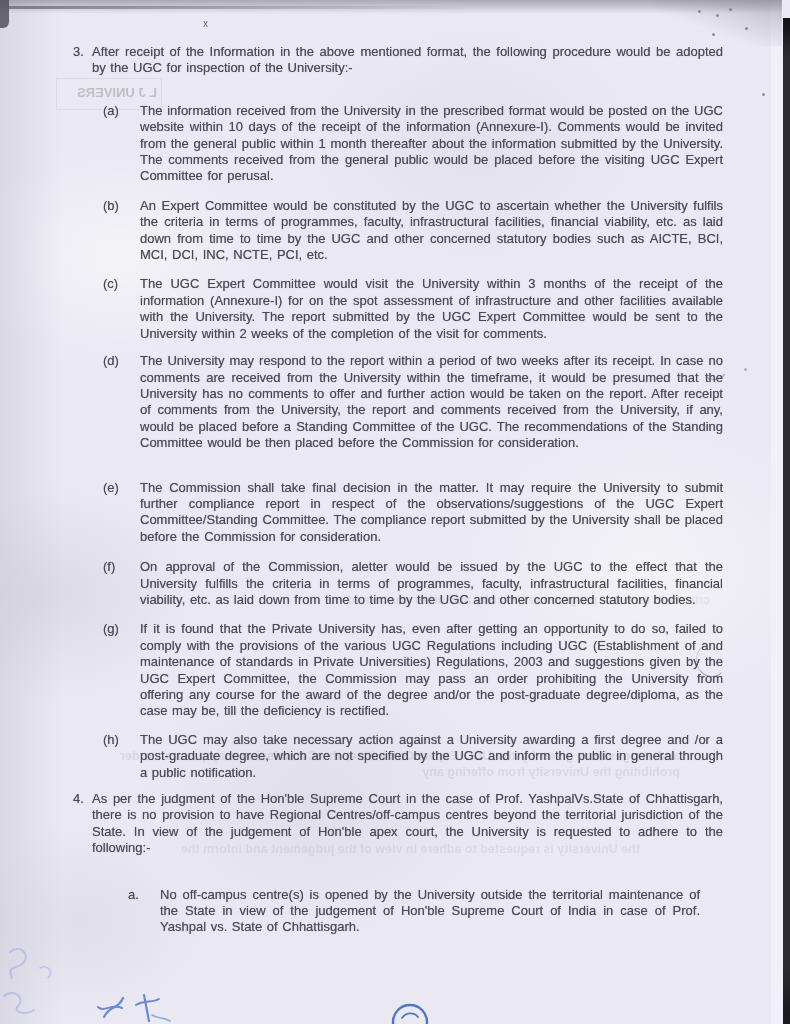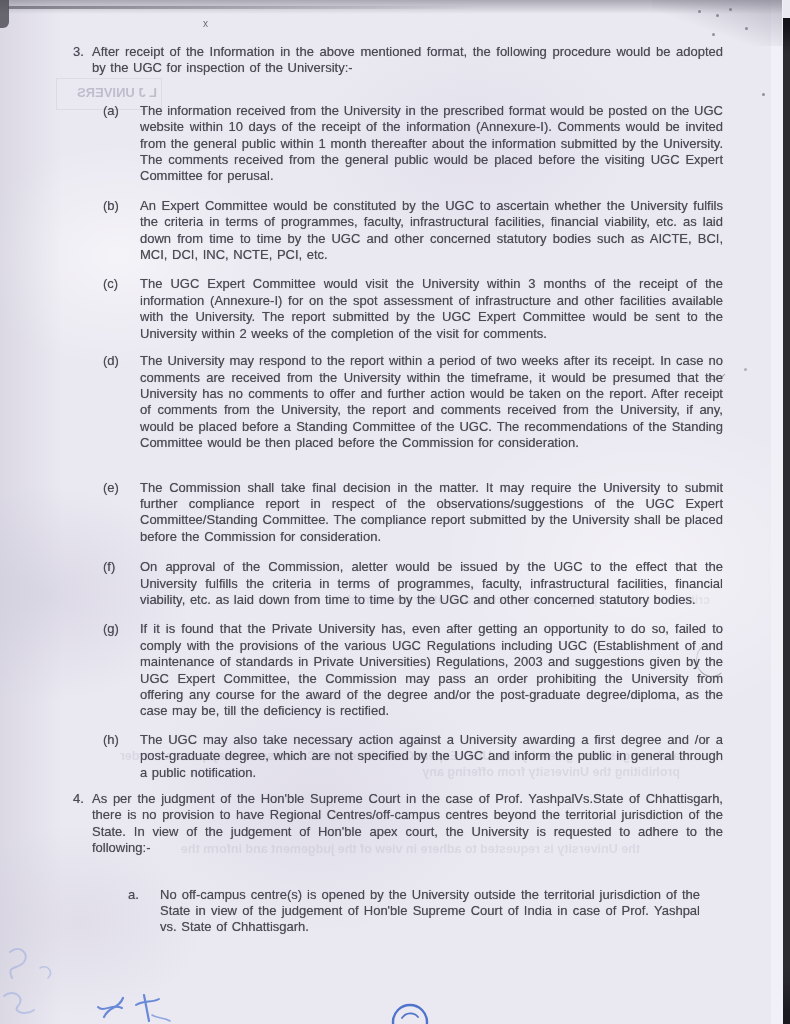--- a/index.html
+++ b/index.html
@@ -163,19 +163,19 @@
     <section>
       <div class="item mb30">
         <span class="num">4.</span>
         <div class="body">
           <p>As per the judgment of the Hon'ble Supreme Court in the case of Prof. YashpalVs.State of Chhattisgarh, there is no provision to have Regional Centres/off-campus centres beyond the territorial jurisdiction of the State.  In view of the judgement of Hon'ble apex court, the University is requested to adhere to the following:-</p>
         </div>
       </div>
       <ol class="subs deep">
         <li>
           <span class="slabel">a.</span>
-          <p>No off-campus centre(s) is opened by the University outside the territorial jurisdiction of the State in view of the judgement of Hon'ble Supreme Court of India in case of Prof. Yashpal vs. State of Chhattisgarh.</p>
+          <p>No off-campus centre(s) is opened by the University outside the territorial maintenance of the State in view of the judgement of Hon'ble Supreme Court of India in case of Prof. Yashpal vs. State of Chhattisgarh.</p>
         </li>
       </ol>
     </section>
 
   </main>
 </div>
 
 </body></html>

